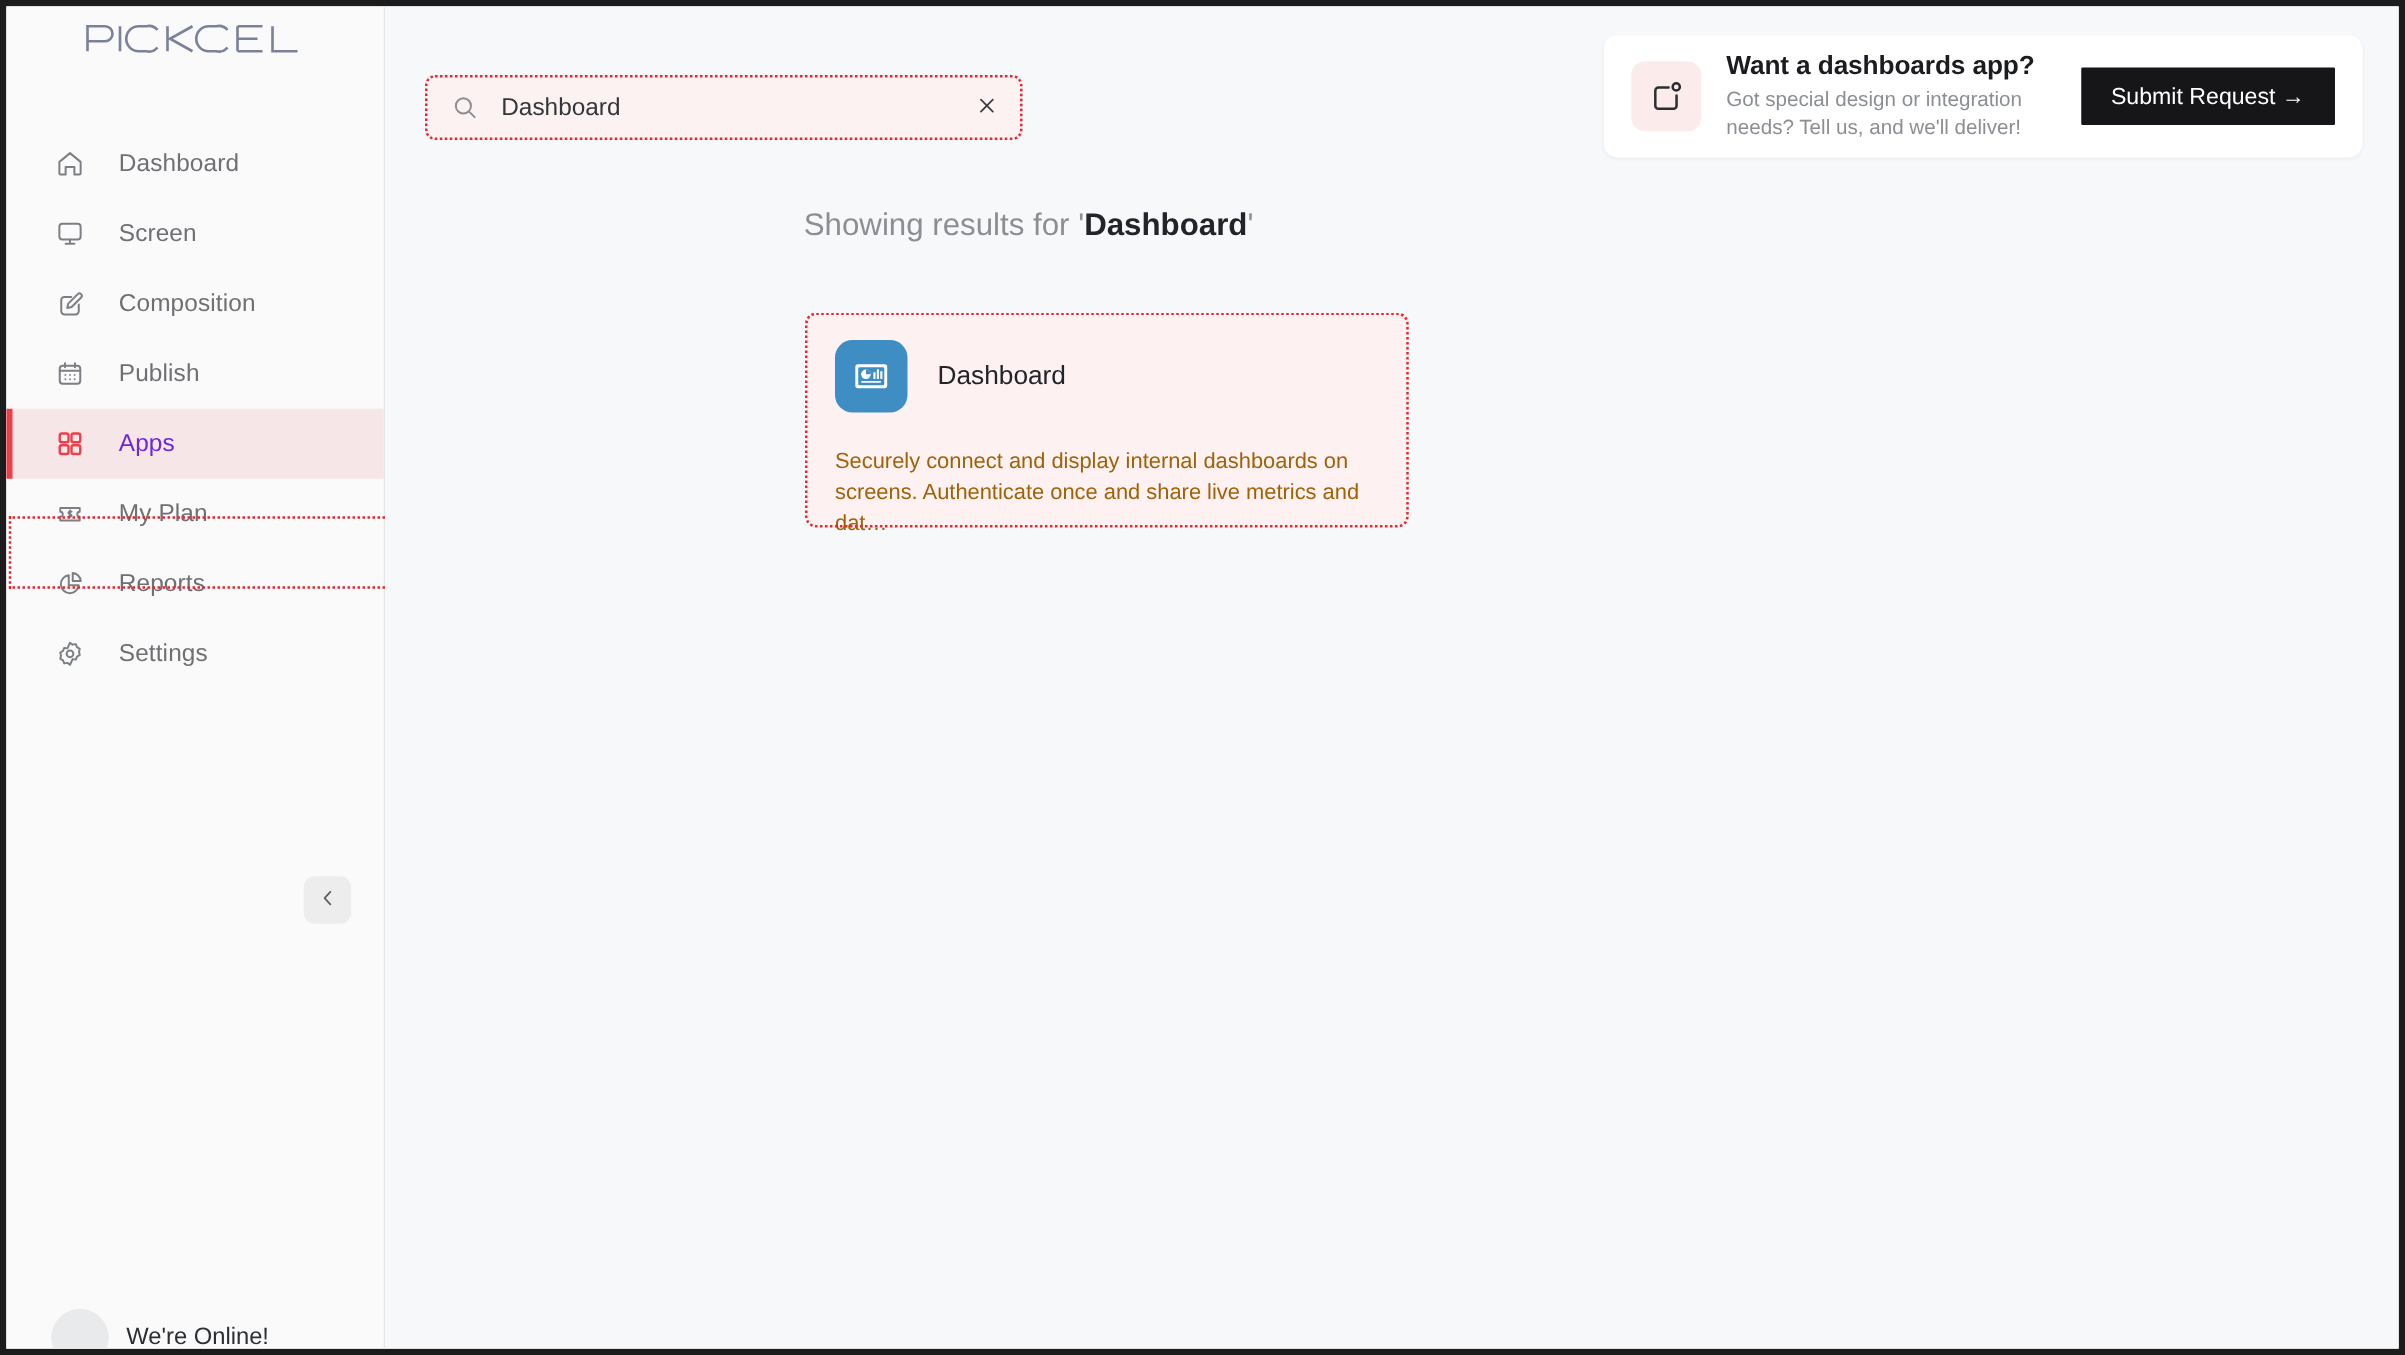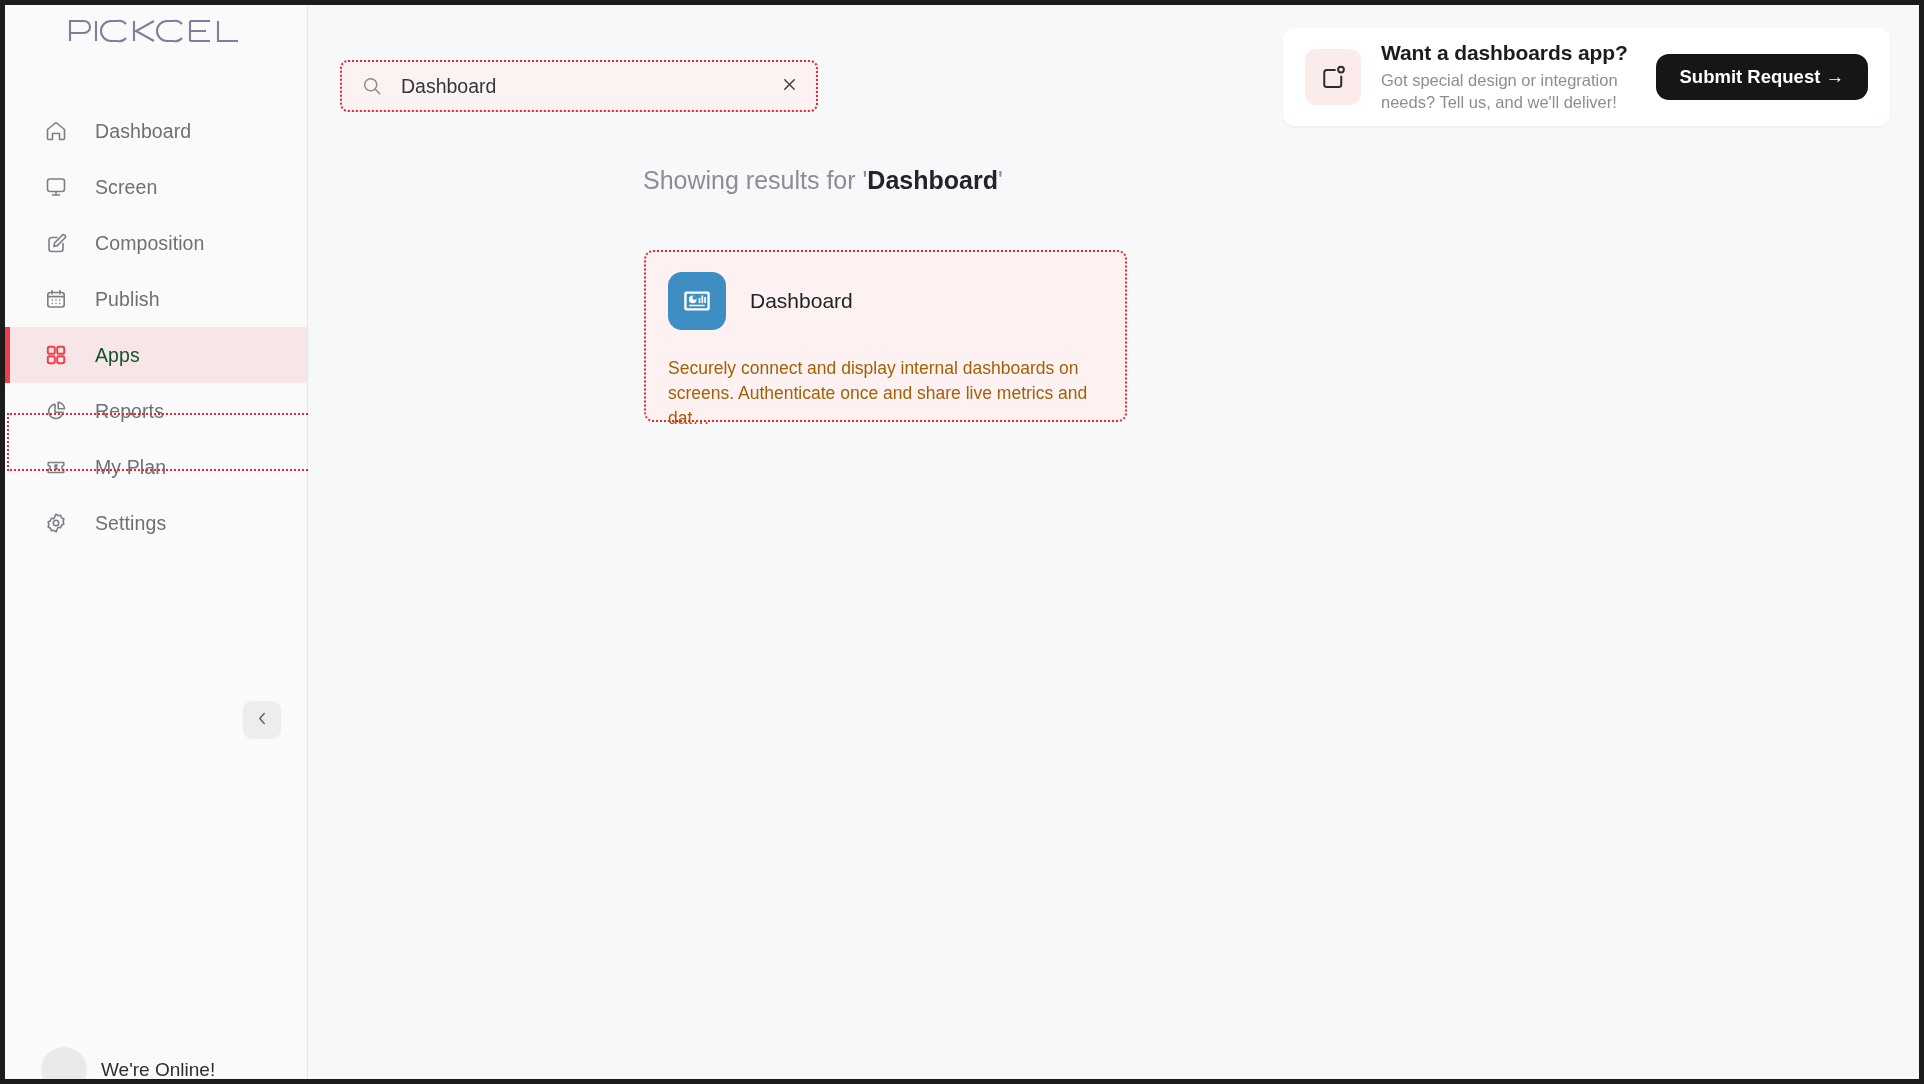--- a/index.html
+++ b/index.html
@@ -70,21 +70,21 @@
   .nav-item.active {
     background: #f7e6e8;
   }
   .nav-item.active::before {
     content: "";
     position: absolute;
     left: 0; top: 0; bottom: 0;
     width: 5px;
     background: #ef3e4a;
   }
-  .nav-item.active .nav-label { color: #14532d; }
+  .nav-item.active .nav-label { color: #6d28d9; }
 
   
   .hl-nav {
     position: absolute;
     left: 2px;
     top: 408px;
     width: 305px;
     height: 58px;
     border: 2px dotted #e8262f;
     pointer-events: none;
@@ -267,26 +267,26 @@
     margin-top: 5px;
     font-size: 16.5px;
     line-height: 1.32;
     color: #8b8e93;
   }
   #promo-btn {
     flex: 0 0 auto;
     background: #161618;
     color: #ffffff;
     border: none;
-    border-radius: 13px;
+    border-radius: 1px;
     height: 46px;
     padding: 0 24px;
     font-family: "Liberation Sans", sans-serif;
     font-size: 18.5px;
-    font-weight: 700;
+    font-weight: 400;
     cursor: pointer;
     white-space: nowrap;
   }
 </style>
 </head>
 <body>
 
 <div id="app-frame">
 
   <aside id="sidebar">
@@ -365,36 +365,36 @@
             <rect x="13.2" y="3.8" width="7" height="7" rx="1.6"></rect>
             <rect x="3.8" y="13.2" width="7" height="7" rx="1.6"></rect>
             <rect x="13.2" y="13.2" width="7" height="7" rx="1.6"></rect>
           </svg>
         </span>
         <span class="nav-label">Apps</span>
       </div>
 
       <div class="nav-item">
         <span class="nav-icon">
+          <svg width="24" height="24" viewBox="0 0 24 24" fill="none" stroke="#7c7f84" stroke-width="1.5" stroke-linecap="round" stroke-linejoin="round">
+            <path d="M4.2 7.4h15.6v3a2 2 0 0 0 0 4v3H4.2v-3a2 2 0 0 0 0-4z"></path>
+            <path d="M12 9.4v5.2M13.3 10.4a1.6 1.6 0 0 0-2.6.8c0 1.6 2.6.9 2.6 2.2a1.6 1.6 0 0 1-2.6.7"></path>
+          </svg>
+        </span>
+        <span class="nav-label">My Plan</span>
+      </div>
+
+      <div class="nav-item">
+        <span class="nav-icon">
           <svg width="24" height="24" viewBox="0 0 24 24" fill="none" stroke="#7c7f84" stroke-width="1.6" stroke-linecap="round" stroke-linejoin="round">
             <path d="M11 5.2a7.2 7.2 0 1 0 8 8h-8z"></path>
             <path d="M14.2 3.4a7 7 0 0 1 6.4 6.4h-6.4z"></path>
           </svg>
         </span>
         <span class="nav-label">Reports</span>
-      </div>
-
-      <div class="nav-item">
-        <span class="nav-icon">
-          <svg width="24" height="24" viewBox="0 0 24 24" fill="none" stroke="#7c7f84" stroke-width="1.5" stroke-linecap="round" stroke-linejoin="round">
-            <path d="M4.2 7.4h15.6v3a2 2 0 0 0 0 4v3H4.2v-3a2 2 0 0 0 0-4z"></path>
-            <path d="M12 9.4v5.2M13.3 10.4a1.6 1.6 0 0 0-2.6.8c0 1.6 2.6.9 2.6 2.2a1.6 1.6 0 0 1-2.6.7"></path>
-          </svg>
-        </span>
-        <span class="nav-label">My Plan</span>
       </div>
 
       <div class="nav-item">
         <span class="nav-icon">
           <svg width="24" height="24" viewBox="0 0 24 24" fill="none" stroke="#7c7f84" stroke-width="1.6" stroke-linejoin="round">
             <path d="M12 3.2l2.1 1.5 2.5-.4 1 2.4 2.2 1.3-.6 2.5.6 2.5-2.2 1.3-1 2.4-2.5-.4L12 20.8l-2.1-1.5-2.5.4-1-2.4-2.2-1.3.6-2.5-.6-2.5 2.2-1.3 1-2.4 2.5.4z"></path>
             <circle cx="12" cy="12" r="2.7"></circle>
           </svg>
         </span>
         <span class="nav-label">Settings</span>

